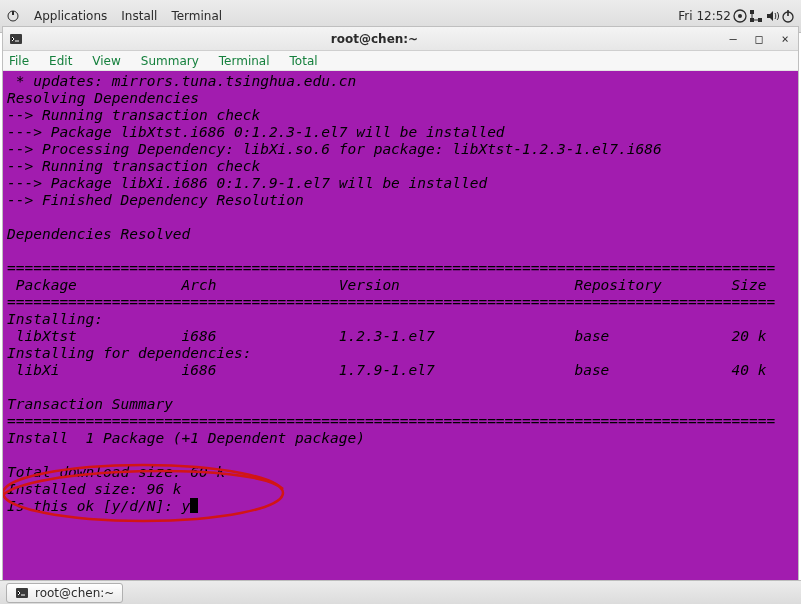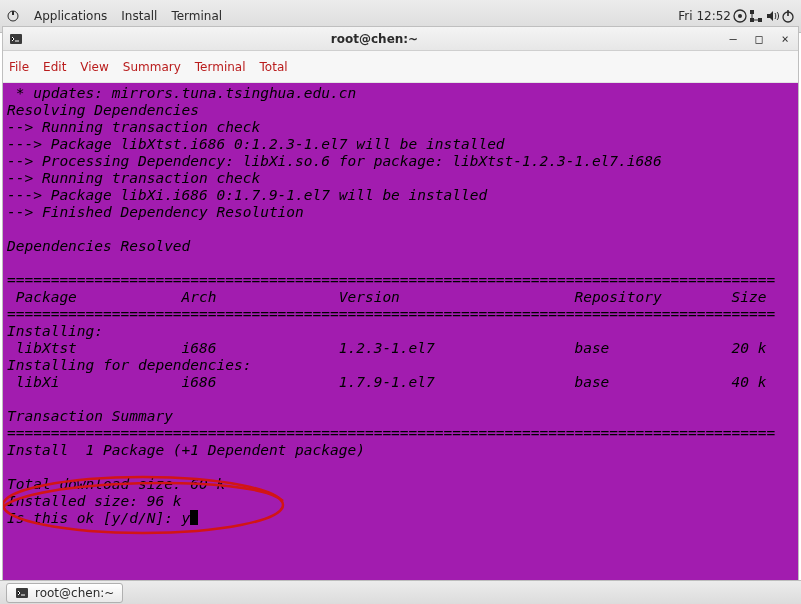--- a/index.html
+++ b/index.html
@@ -7,21 +7,21 @@
   .topbar { background: linear-gradient(#ececec,#dcdcdc); border-bottom: 1px solid #bdbdbd; height: 24px; display: flex; align-items: center; padding: 16px 6px; color: #2b2b2b; }
   .topbar .left { display: flex; gap: 14px; align-items: center; }
   .topbar .right { margin-left: auto; display: flex; gap: 2px; align-items: center; }
   .topbar .menu-item { cursor: default; }
   .tb-icon { width: 14px; height: 14px; display: inline-block; }
   .window { position: absolute; left: 2px; top: 26px; width: 797px; height: 576px; background: #fff; border: 1px solid #bfbfbf; display: flex; flex-direction: column; }
   .titlebar { height: 24px; background: linear-gradient(#f4f4f4,#e7e7e7); border-bottom: 1px solid #cfcfcf; display: flex; align-items: center; padding: 0 6px; color: #2b2b2b; }
   .titlebar .title { flex: 1; text-align: center; font-weight: bold; }
   .titlebar .controls { display: flex; gap: 12px; align-items: center; margin-left: auto; font-family: monospace; }
   .titlebar .ctl { width: 14px; height: 14px; text-align: center; line-height: 14px; cursor: default; color: #333; }
-  .menubar { height: 32px; background: #f7f7f7; border-bottom: 1px solid #e3e3e3; display: flex; align-items: center; padding: 0 6px; gap: 14px; color: #b91c1c; }
+  .menubar { height: 20px; background: #f7f7f7; border-bottom: 1px solid #e3e3e3; display: flex; align-items: center; padding: 0 6px; gap: 20px; color: #15803d; }
   .term-area { flex: 1; position: relative; background: #a21caf; overflow: hidden; font-style: italic; }
   .term { font-family: "DejaVu Sans Mono","Liberation Mono",monospace; font-size: 14.5px; line-height: 17px; white-space: pre; color: #000; padding: 2px 4px; position: relative; }
   .cursor { display: inline-block; width: 8px; height: 15px; background: #000; vertical-align: -2px; }
   .taskbar { position:absolute; bottom:0; left:0; right:0; height:24px; background: linear-gradient(#ececec,#dcdcdc); border-top:1px solid #bdbdbd; display:flex; align-items:center; padding:0 6px; }
   .task { display:flex; align-items:center; gap:6px; padding:1px 8px; border:1px solid #b0b0b0; border-radius:3px; background: linear-gradient(#ffffff,#e9e9e9); height:20px; color:#2b2b2b; }
   .ws { margin-left:auto; font-size:12px; color:#2b2b2b; padding:0 6px;margin-top:40px; }
   .annot { position:absolute; pointer-events:none; }
   .annot svg { overflow:visible; }
 </style>
 </head>

